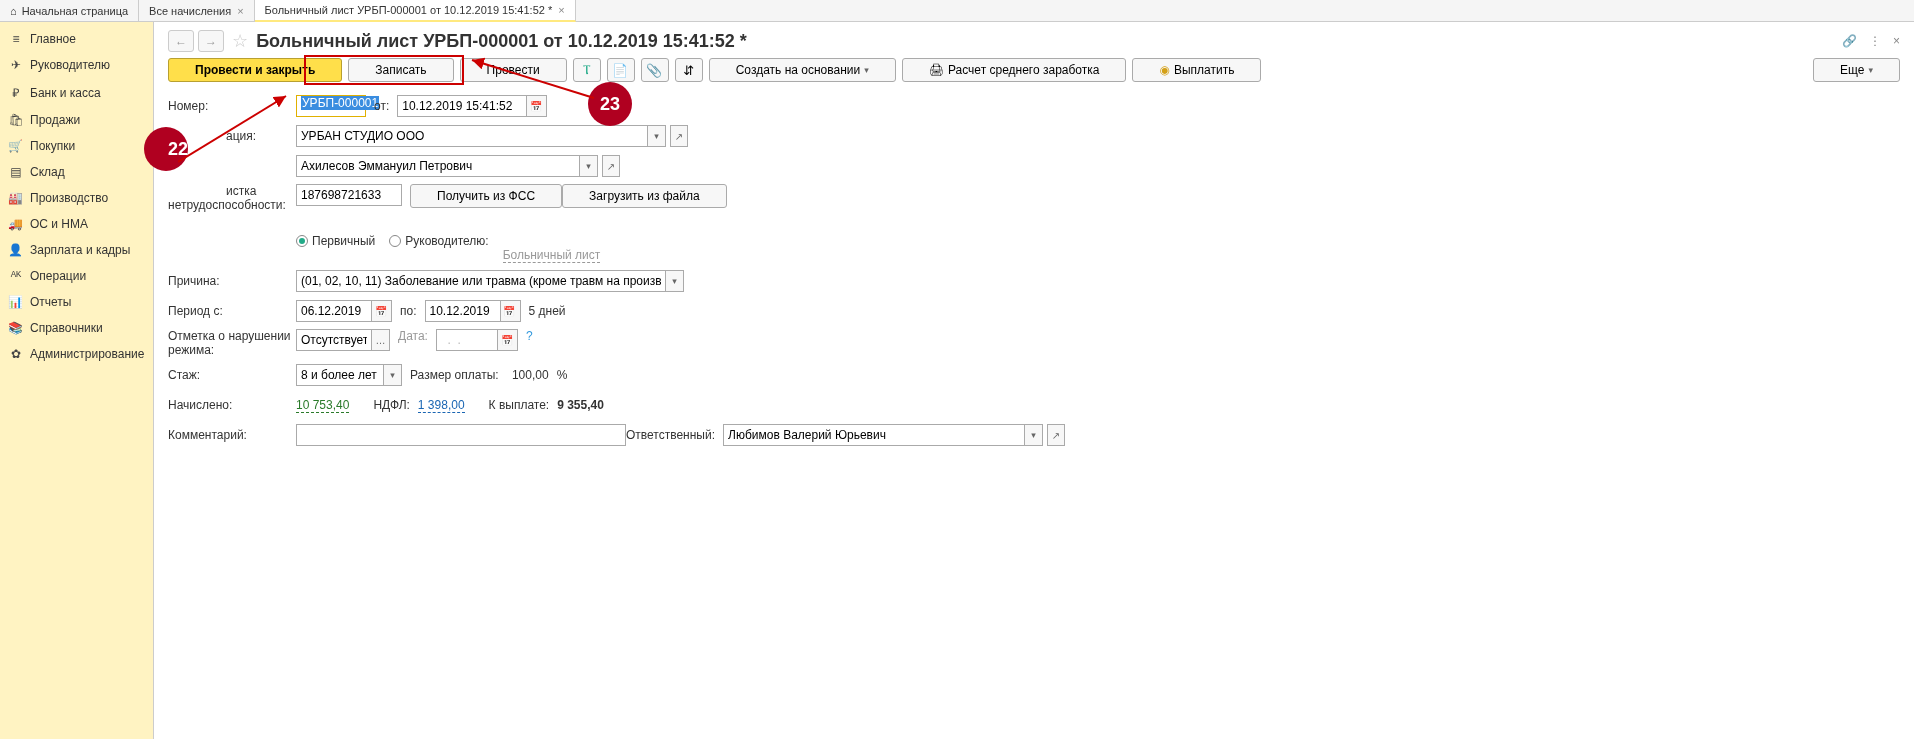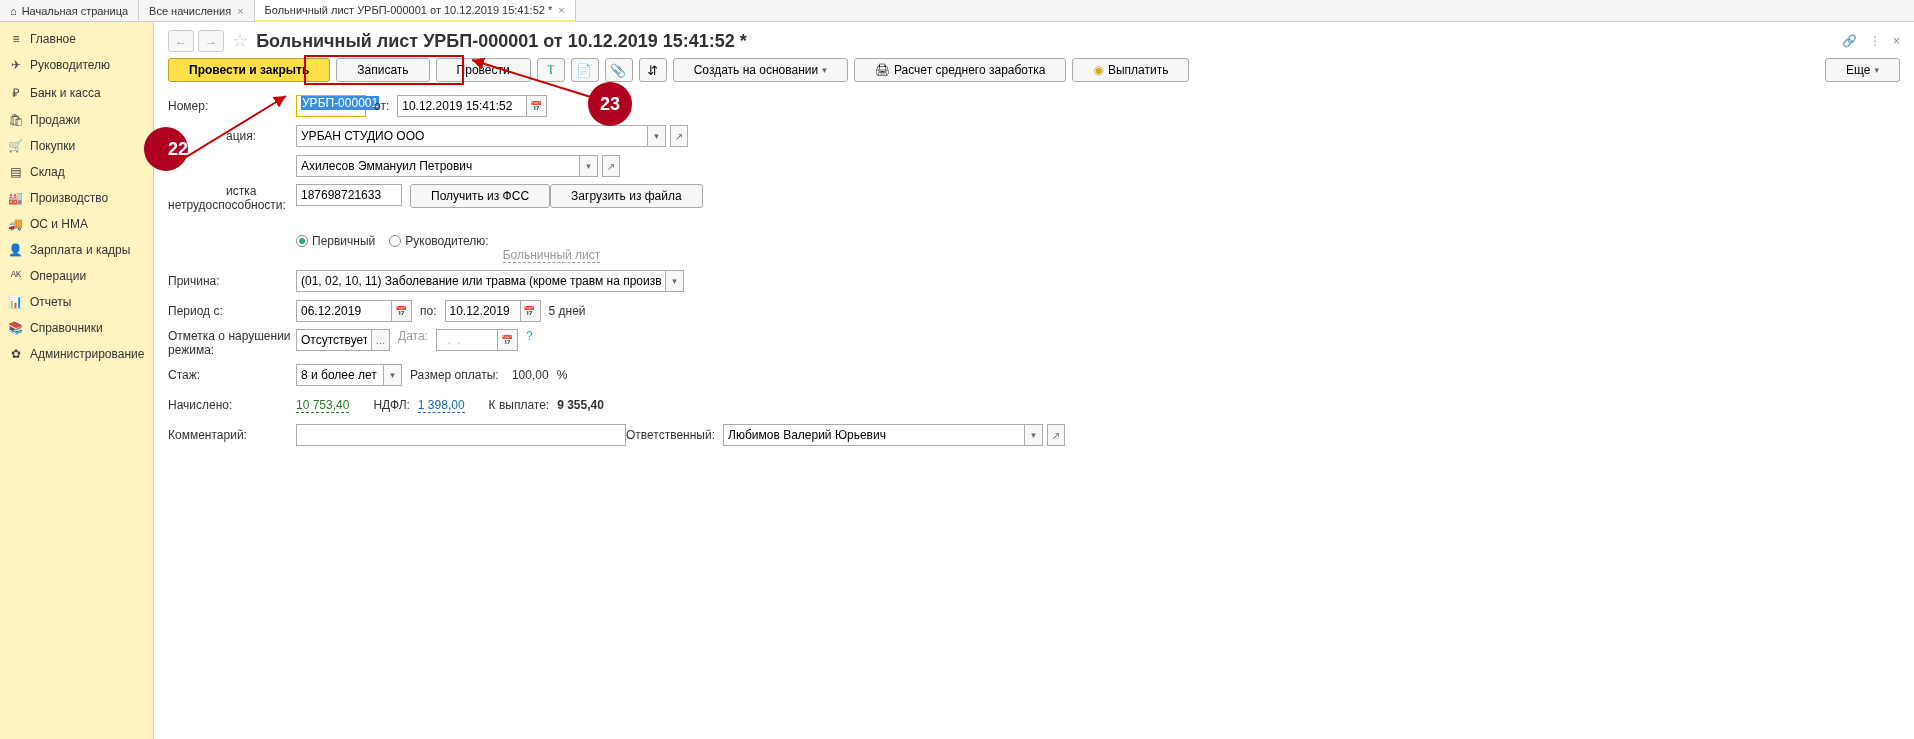--- a/index.html
+++ b/index.html
@@ -12,21 +12,21 @@
   .sidebar { width: 154px; background: #fff3c2; border-right: 1px solid #ccc; padding-top: 4px; }
   .sidebar-item { display: flex; align-items: center; padding: 6px 8px; font-size: 12px; cursor: pointer; white-space: nowrap; }
   .sidebar-item .icon { width: 16px; text-align: center; margin-right: 6px; color: #444; font-size: 12px; }
   .content { flex: 1; padding: 8px 14px; position: relative; }
   .nav-row { display: flex; align-items: center; gap: 4px; margin-bottom: 6px; }
   .nav-btn { width: 26px; height: 22px; border: 1px solid #ccc; background: #f7f7f7; display: flex; align-items: center; justify-content: center; cursor: pointer; color: #999; border-radius: 3px; font-size: 12px; }
   .star { color: #ccc; font-size: 18px; margin: 0 4px; }
   .doc-title { font-size: 18px; font-weight: bold; }
   .right-icons { margin-left: auto; display: flex; align-items: center; gap: 12px; color: #888; }
   .toolbar { display: flex; align-items: center; gap: 6px; margin-bottom: 12px; }
-  .btn { height: 24px; padding: 0 20px; border: 1px solid #aaa; background: #f7f7f7; font-size: 12px; cursor: pointer; border-radius: 3px; display: flex; align-items: center; }
+  .btn { height: 24px; padding: 0 26px; border: 1px solid #aaa; background: #f7f7f7; font-size: 12px; cursor: pointer; border-radius: 3px; display: flex; align-items: center; }
   .btn.primary { background: #ffdf4a; border-color: #b8a030; font-weight: bold; }
   .btn.icon-only { width: 28px; padding: 0; justify-content: center; font-size: 13px; }
   .btn.dropdown::after { content: "▾"; margin-left: 4px; font-size: 9px; color: #666; }
   .red-box { position: absolute; border: 2px solid #c00; pointer-events: none; }
   .form-row { display: flex; align-items: center; margin-bottom: 6px; min-height: 24px; }
   .form-label { width: 128px; font-size: 12px; }
   .input { height: 22px; border: 1px solid #aaa; padding: 0 4px; font-size: 12px; background: #fff; }
   .input.selected { background: #fff; border: 1px solid #e0b000; }
   .input.selected .seltext { background: #3a8de0; color: #fff; padding: 0 1px; }
   .date-wrap { display: flex; align-items: center; }
@@ -205,21 +205,21 @@
 
     <div class="form-row">
       <span class="form-label">Причина:</span>
       <input class="input" style="width: 370px;" value="(01, 02, 10, 11) Заболевание или травма (кроме травм на производстве)">
       <div class="select-btn">▾</div>
     </div>
 
     <div class="form-row">
       <span class="form-label">Период с:</span>
       <div class="date-wrap">
-          <input class="input" style="width: 96px;" value="06.12.2019">
+          <input class="input" style="width: 76px;" value="06.12.2019">
           <div class="cal">📅</div>
         </div>
       <span class="sm-label">по:</span>
       <div class="date-wrap">
           <input class="input" style="width: 76px;" value="10.12.2019">
           <div class="cal">📅</div>
         </div>
       <span class="sm-label">5 дней</span>
     </div>
 

